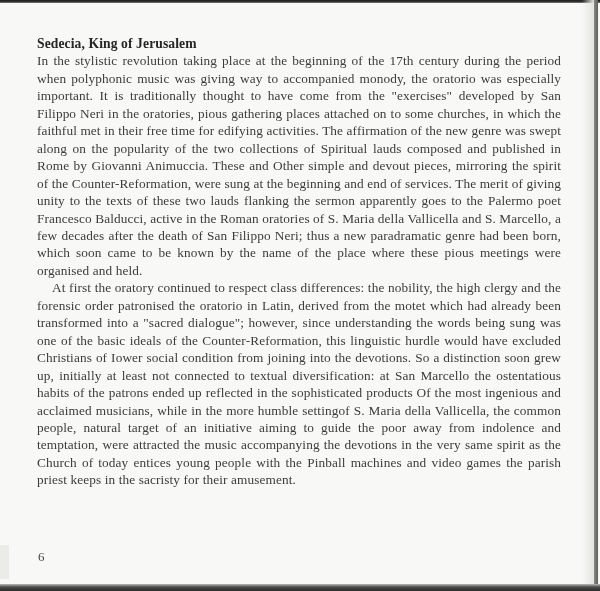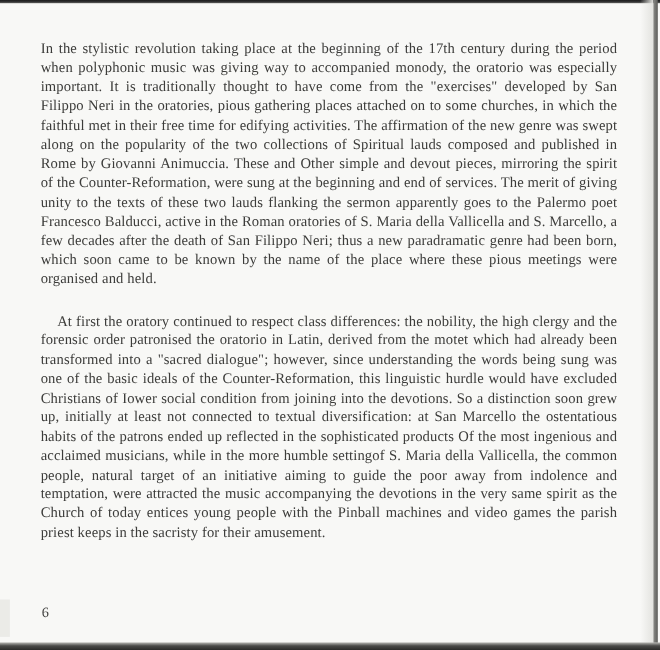--- a/index.html
+++ b/index.html
@@ -63,39 +63,39 @@
     line-height: 17.45px;
     font-weight: bold;
     color: #262624;
   }
   .para {
     margin: 0;
     text-align: justify;
   }
   .para.indented {
     text-indent: 15px;
-    margin-top: 21px;
   }
   .page-number {
     position: absolute;
     left: 38px;
     top: 549px;
     font-size: 13px;
     color: #45454з;
     color: #454543;
   }
 </style>
 </head>
 <body>
 
 <div class="scan-edge-top"></div>
 <div class="scan-gradient-right"></div>
 <div class="page-edge-line"></div>
 <div class="scan-notch-left"></div>
 
 <div class="content">
+  <h1 class="title">Sedecia, King of Jerusalem</h1>
   <p class="para">In the stylistic revolution taking place at the beginning of the 17th century during the period when polyphonic music was giving way to accompanied monody, the oratorio was especially important. It is traditionally thought to have come from the "exercises" developed by San Filippo Neri in the oratories, pious gathering places attached on to some churches, in which the faithful met in their free time for edifying activities. The affirmation of the new genre was swept along on the popularity of the two collections of Spiritual lauds composed and published in Rome by Giovanni Animuccia. These and Other simple and devout pieces, mirroring the spirit of the Counter-Reformation, were sung at the beginning and end of services. The merit of giving unity to the texts of these two lauds flanking the sermon apparently goes to the Palermo poet Francesco Balducci, active in the Roman oratories of S. Maria della Vallicella and S. Marcello, a few decades after the death of San Filippo Neri; thus a new paradramatic genre had been born, which soon came to be known by the name of the place where these pious meetings were organised and held.</p>
   <p class="para indented">At first the oratory continued to respect class differences: the nobility, the high clergy and the forensic order patronised the oratorio in Latin, derived from the motet which had already been transformed into a "sacred dialogue"; however, since understanding the words being sung was one of the basic ideals of the Counter-Reformation, this linguistic hurdle would have excluded Christians of Iower social condition from joining into the devotions. So a distinction soon grew up, initially at least not connected to textual diversification: at San Marcello the ostentatious habits of the patrons ended up reflected in the sophisticated products Of the most ingenious and acclaimed musicians, while in the more humble settingof S. Maria della Vallicella, the common people, natural target of an initiative aiming to guide the poor away from indolence and temptation, were attracted the music accompanying the devotions in the very same spirit as the Church of today entices young people with the Pinball machines and video games the parish priest keeps in the sacristy for their amusement.</p>
 </div>
 
 <div class="page-number">6</div>
 
 <div class="scan-edge-bottom"></div>
 
 </body></html>

